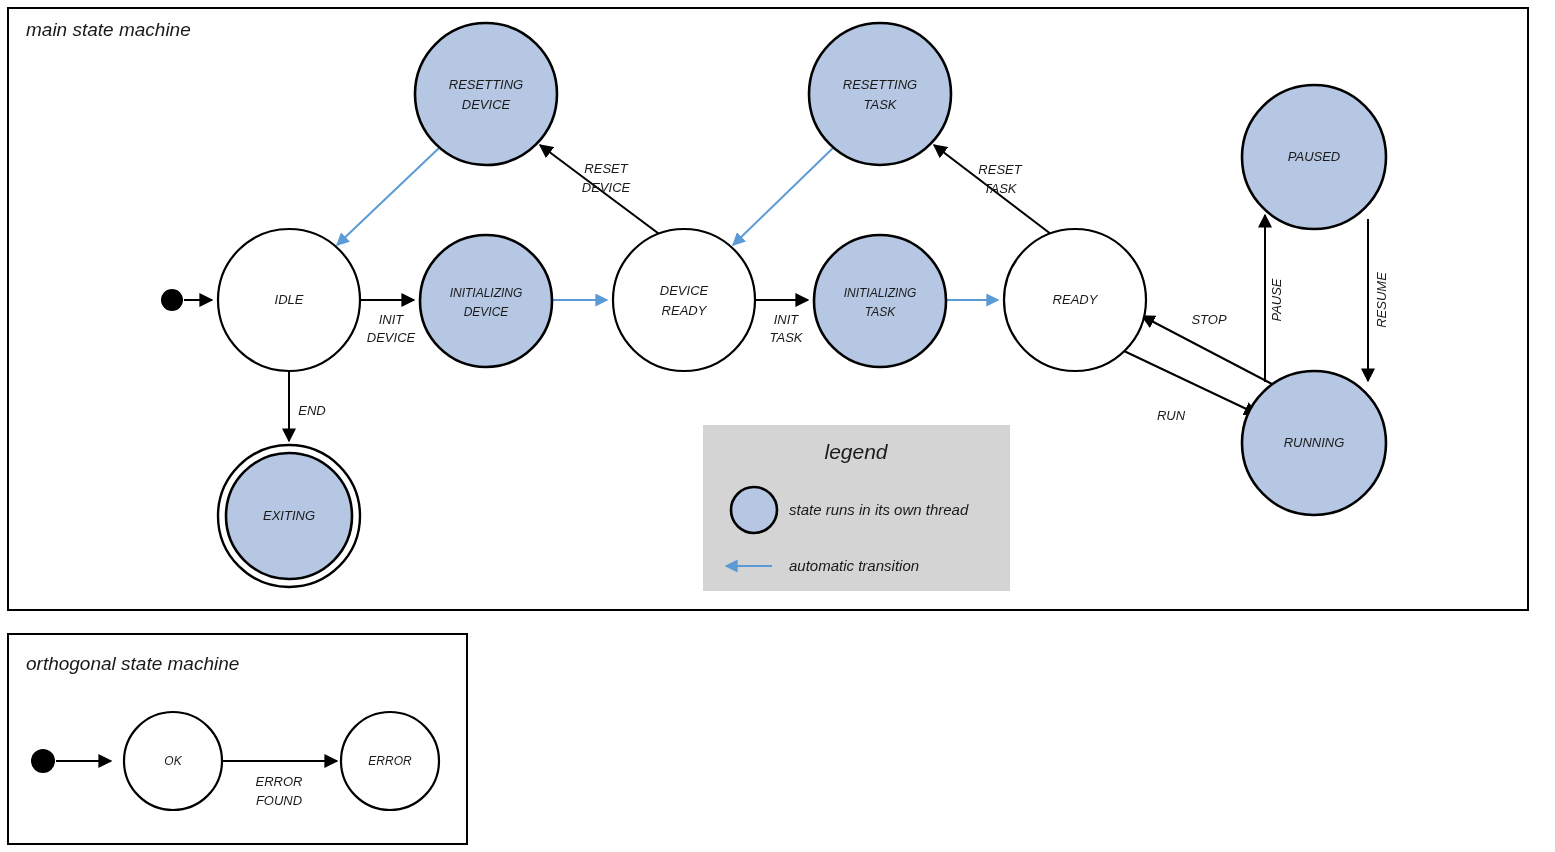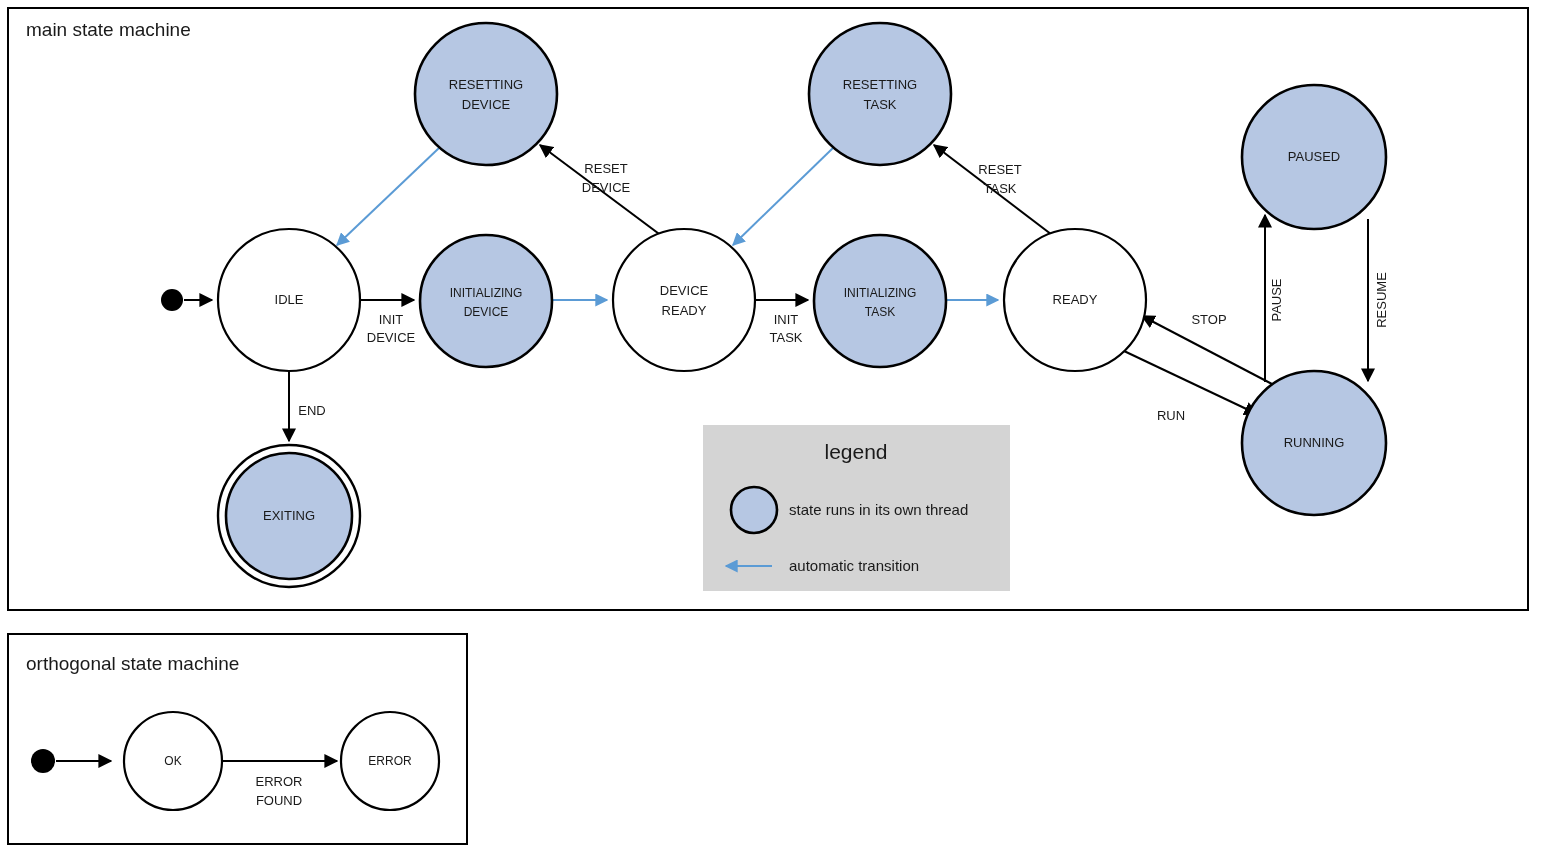--- a/index.html
+++ b/index.html
@@ -10,20 +10,21 @@
   body {
     width: 1555px;
     height: 852px;
     font-family: "Liberation Sans", sans-serif;
     overflow: hidden;
   }
   #stage {
     position: relative;
     width: 1555px;
     height: 852px;
+    font-style: italic;
   }
   svg.diagram {
     position: absolute;
     left: 0;
     top: 0;
     width: 1555px;
     height: 852px;
   }
   .frame-rect {
     fill: #ffffff;

